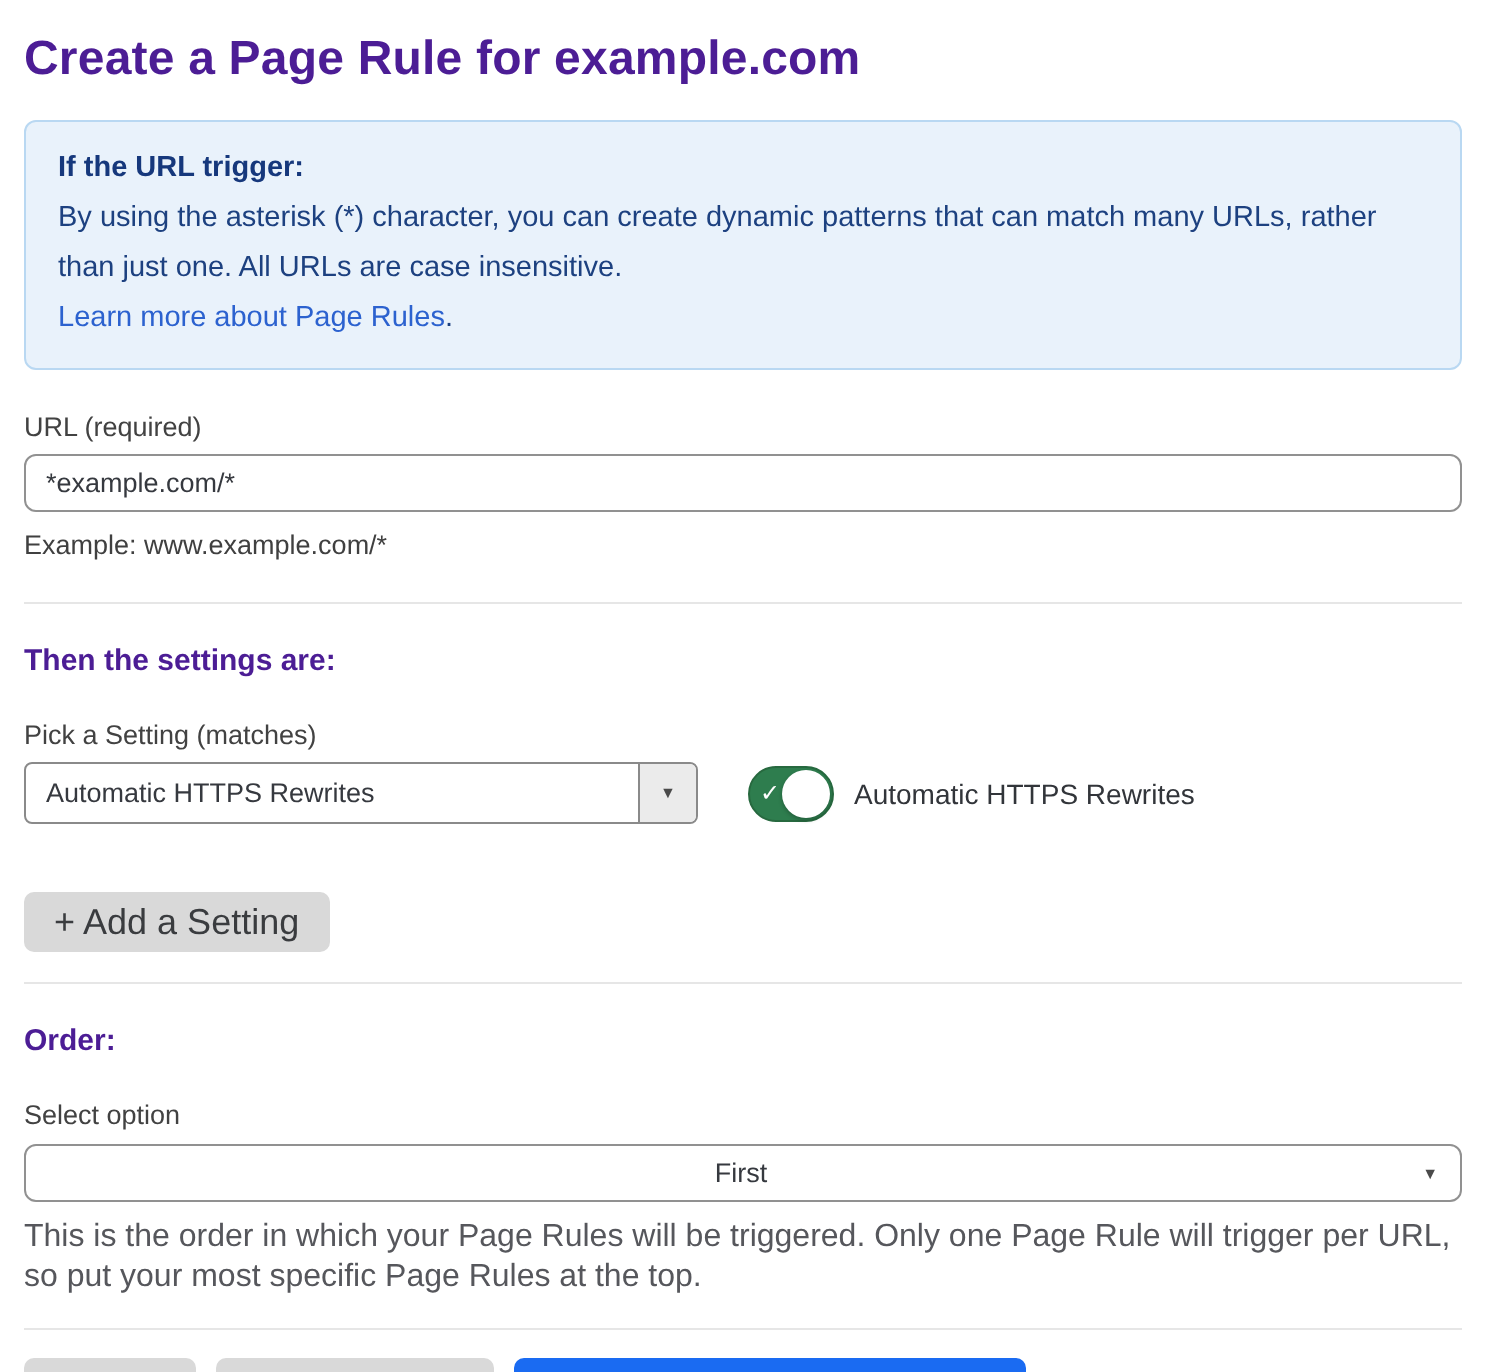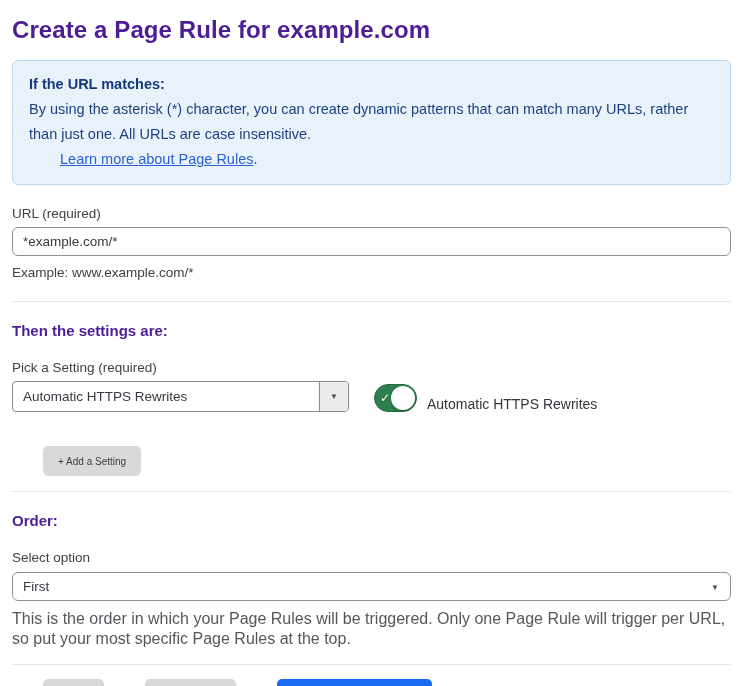--- a/index.html
+++ b/index.html
@@ -31,23 +31,21 @@
     background:var(--info-bg);
     border:1px solid var(--info-border);
     border-radius:6px;
     padding:11px 16px 12px 16px;
     font-size:14.5px;line-height:25px;
     color:var(--info-text);
   }
   .info-box .info-heading{font-weight:700;color:#16387c;}
   .info-box a{
     color:var(--link-blue);
-    text-decoration:underline;
     cursor:pointer;
-    margin-left:31px;
   }
   .field-label{
     margin-top:21px;
     font-size:13.5px;color:#424242;
   }
   .text-input{
     display:block;width:100%;height:29px;
     margin-top:6px;
     border:1px solid var(--field-border);
     border-radius:6px;
@@ -59,21 +57,21 @@
     margin-top:7px;
     font-size:13.5px;color:#404040;line-height:20px;
   }
   .divider{border:none;border-top:1px solid var(--divider);margin:18px 0 0 0;}
   .section-heading{
     margin-top:20px;
     font-size:15px;font-weight:700;color:#4c1d95;
   }
   .controls-row{
     margin-top:6px;
-    display:flex;align-items:flex-end;
+    display:flex;align-items:center;
   }
   .custom-select{
     width:337px;height:31px;
     border:1px solid #8a8a8a;border-radius:4px;
     background:#fff;
     display:flex;align-items:stretch;
     cursor:pointer;overflow:hidden;
   }
   .custom-select .select-value{
     flex:1;display:flex;align-items:center;
@@ -103,36 +101,36 @@
     background:#fff;box-shadow:0 1px 2px rgba(0,0,0,.25);
   }
   .toggle-label{
     margin-left:10px;
     font-size:14px;color:#32353a;
   }
   .btn{
     display:inline-flex;align-items:center;justify-content:center;
     height:30px;padding:0 15px;
     border:none;border-radius:5px;
-    font-family:inherit;font-size:10px;color:#3a3c3f;
-    background:var(--gray-btn);cursor:pointer;margin-left:31px;
+    font-family:inherit;font-size:18px;color:#3a3c3f;
+    background:var(--gray-btn);cursor:pointer;
   }
   .btn-add{margin-top:34px;}
   .order-helper{
     margin-top:8px;
     font-size:16px;color:#56575c;line-height:20px;
     max-width:719px;
   }
   .native-select{
     position:relative;margin-top:7px;
     width:100%;height:29px;
     border:1px solid var(--field-border);border-radius:6px;
     background:#fff;display:flex;align-items:center;
     padding:0 12px 0 10px;cursor:pointer;
-    font-size:13.5px;color:#36393f;
+    font-size:13.5px;color:#36393f;justify-content:center;
   }
   .native-select .select-caret{
     position:absolute;right:11px;top:50%;transform:translateY(-50%);
     font-size:8px;color:#4a4a4a;
   }
   .footer-row{
     margin-top:14px;
     display:flex;align-items:center;gap:10px;
   }
   .btn-primary{
@@ -140,34 +138,34 @@
   }
 </style>
 </head>
 <body>
 
 <div class="page">
 
   <h1 class="page-title">Create a Page Rule for example.com</h1>
 
   <div class="info-box">
-    <div class="info-heading">If the URL matches:</div>
+    <div class="info-heading">If the URL trigger:</div>
     <div class="info-body">By using the asterisk (*) character, you can create dynamic patterns that can match many URLs, rather than just one. All URLs are case insensitive.</div>
     <div><a>Learn more about Page Rules</a><span>.</span></div>
   </div>
 
   <div class="field-label">URL (required)</div>
   <input class="text-input" type="text" value="*example.com/*" style="">
   <div class="helper-text">Example: www.example.com/*</div>
 
   <hr class="divider">
 
   <div class="section-heading">Then the settings are:</div>
 
-  <div class="field-label">Pick a Setting (required)</div>
+  <div class="field-label">Pick a Setting (matches)</div>
 
   <div class="controls-row">
     <div class="custom-select">
       <div class="select-value">Automatic HTTPS Rewrites</div>
       <div class="select-caret-btn">
           <span>▼</span>
         </div>
     </div>
     <div class="toggle" role="switch" aria-checked="true">
       <span class="toggle-check">✓</span>

